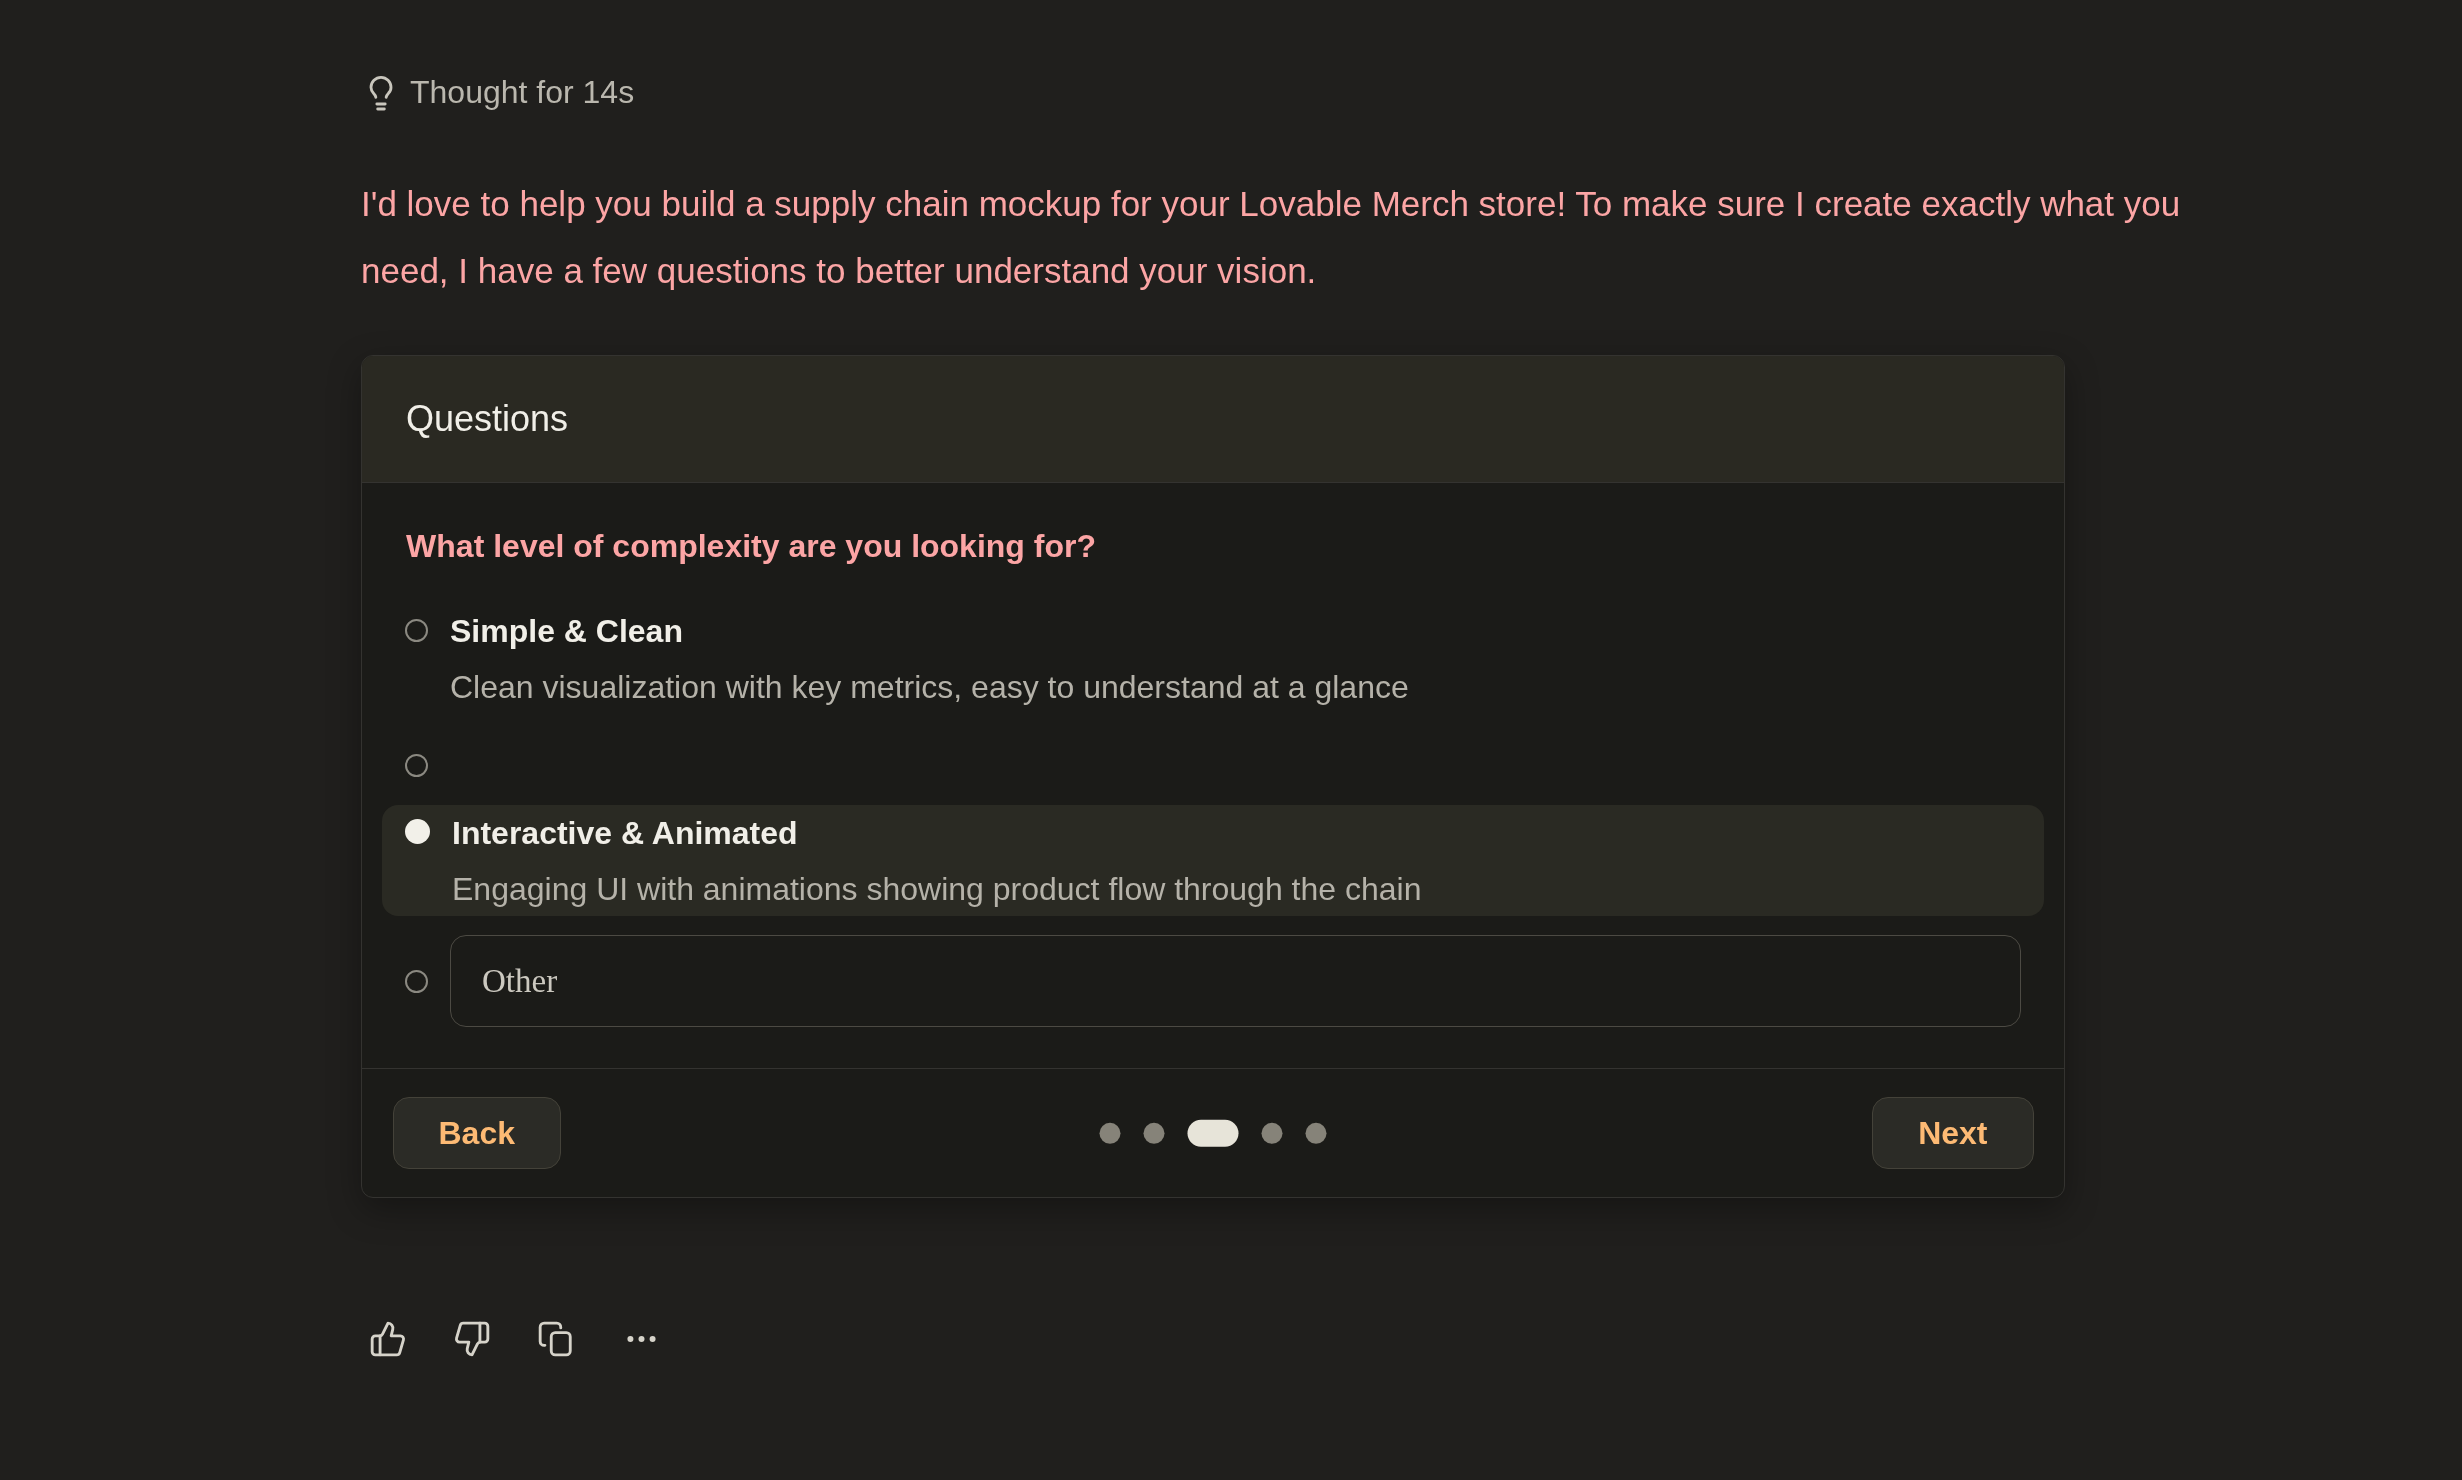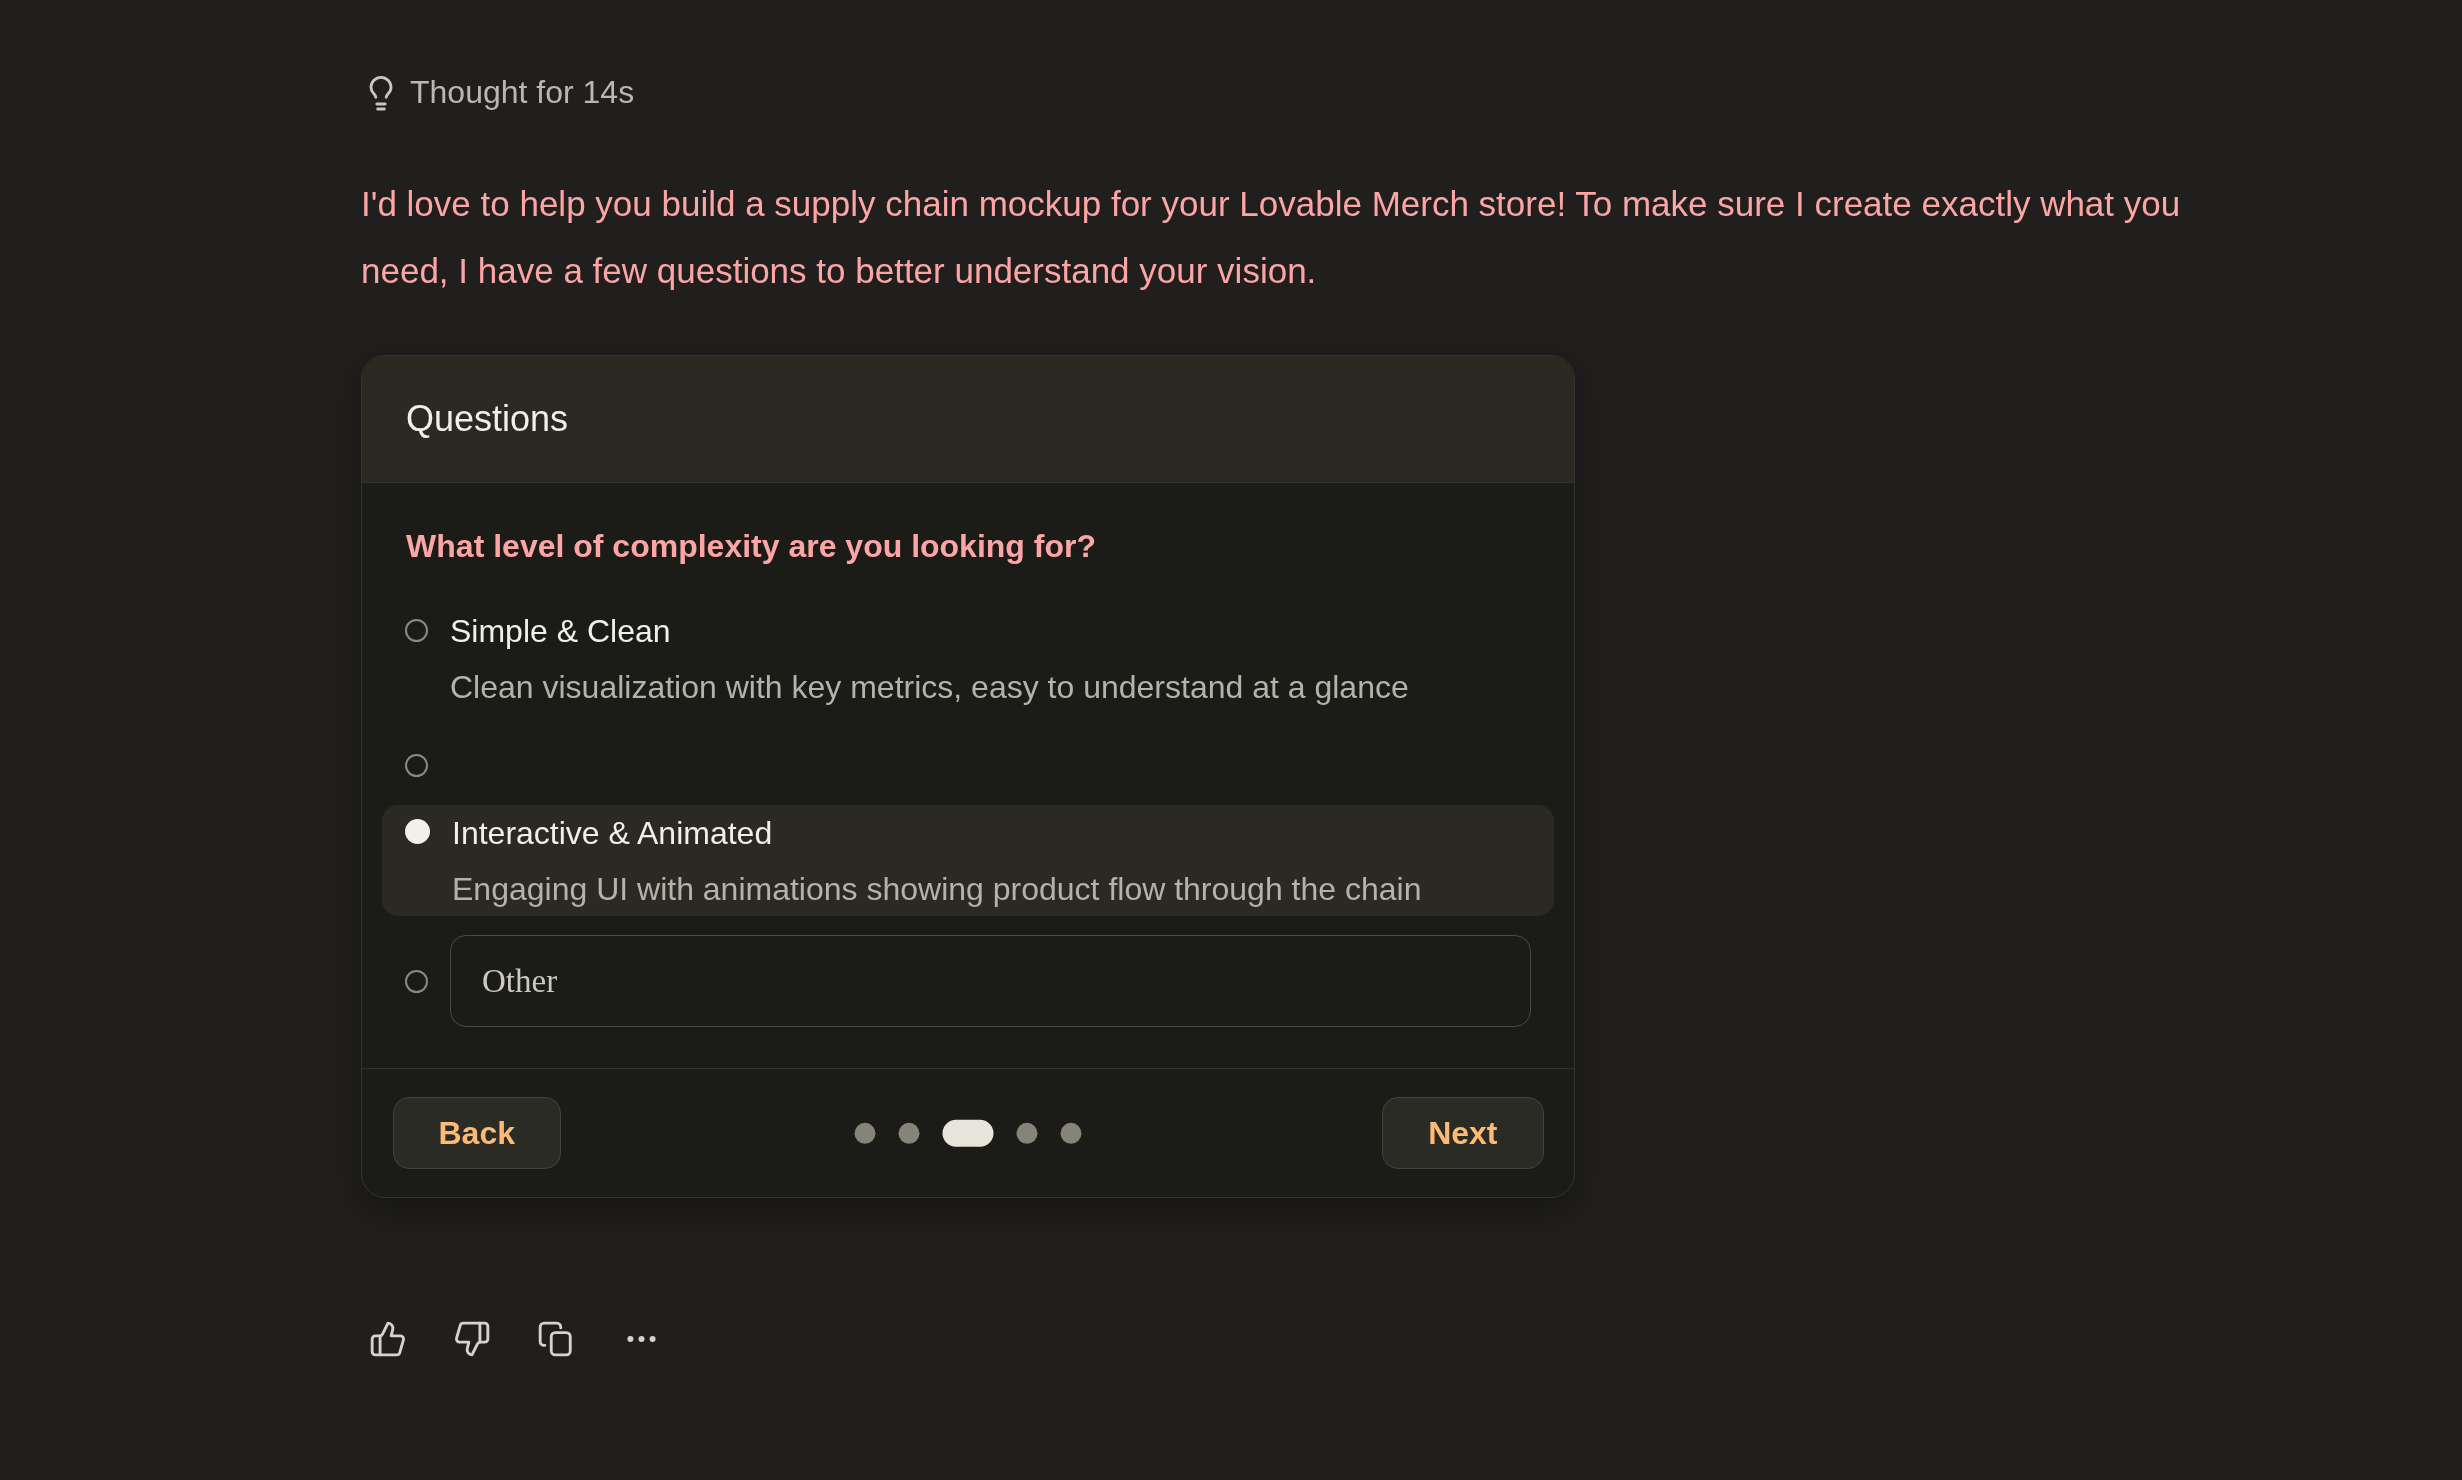--- a/index.html
+++ b/index.html
@@ -25,24 +25,24 @@
   .message {
     position:absolute; left:361px; top:170px;
     width:1828px;
     font-size:35px; line-height:67px;
     color:#fca5a5;
   }
 
   
   .card {
     position:absolute; left:361px; top:355px;
-    width:1214px;
+    width:1704px;
     background:#1b1b18;
     border:1.1px solid #343330;
-    border-radius:24px;
+    border-radius:12px;
     box-shadow:0 11.5px 34px rgba(0,0,0,0.32);
     overflow:hidden;
   }
   .card-header {
     background:#2a2922;
     border-bottom:1.1px solid #343330;
     padding:42px 44px;
     font-size:36px;
     color:#f1efe8;
   }
@@ -57,21 +57,21 @@
     margin-bottom:44px;
     cursor:pointer;
   }
   .radio {
     width:23px; height:23px; flex:none;
     border:2.3px solid #8b8981; border-radius:50%;
     margin-top:5.7px;
     background:transparent;
   }
   .option-title {
-    font-size:32px; font-weight:400; color:#f1efe8; line-height:36px;
+    font-size:32px; font-weight:700; color:#f1efe8; line-height:36px;
     margin-bottom:21px;
   }
   .option-desc {
     font-size:32px; color:#b5b2a9; line-height:34px;
   }
   .option.selected {
     background:#2a2a23;
     border-radius:16px;
     margin:-16px -23px 19.5px;
     padding:10px 23px;

